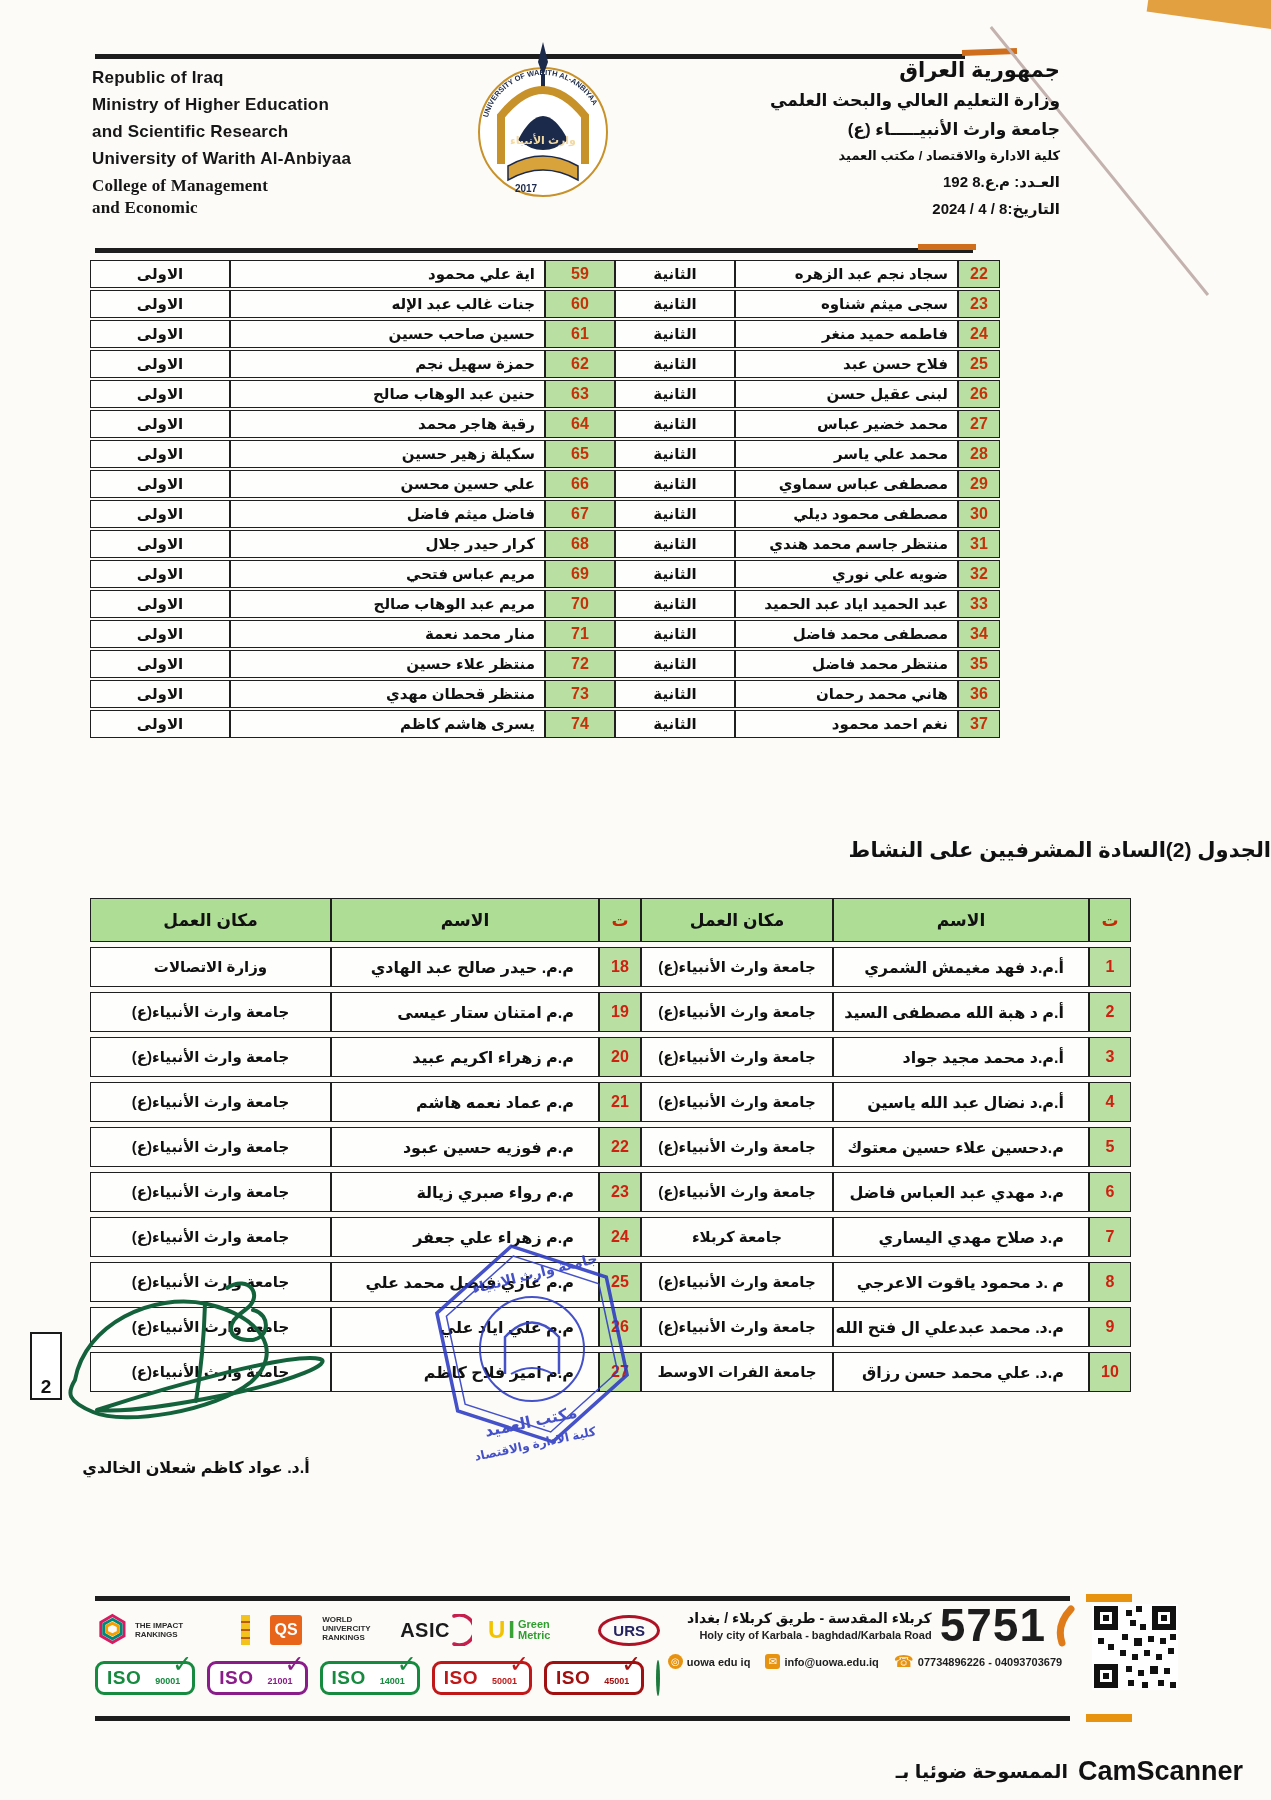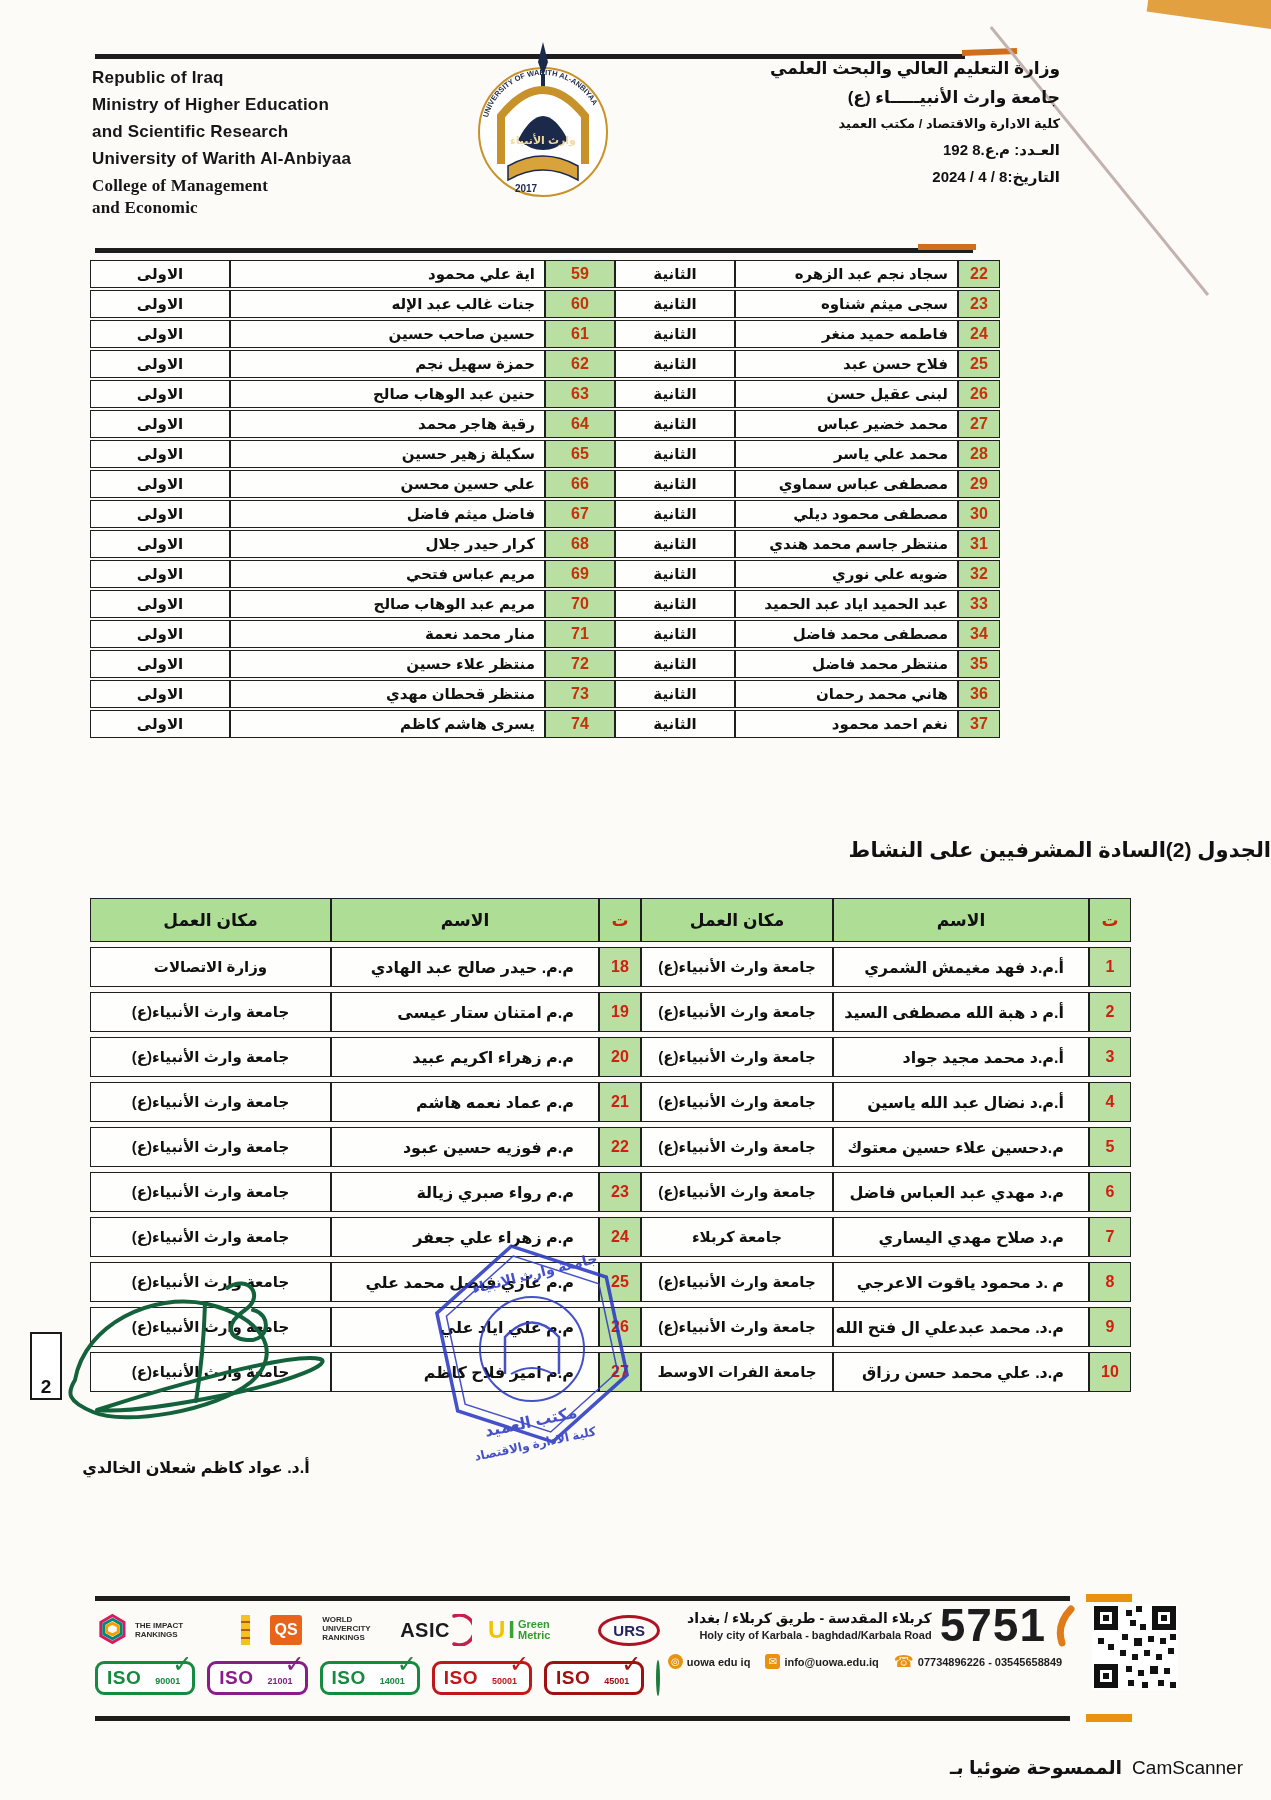--- a/index.html
+++ b/index.html
@@ -85,21 +85,21 @@
   .bignum{font-size:46px;font-weight:800;color:#1d1d1d;letter-spacing:1px;line-height:1;}
   .fr-bot{display:flex;justify-content:center;align-items:center;gap:15px;margin-top:6px;direction:ltr;}
   .contact{display:flex;align-items:center;gap:4px;font-size:11px;font-weight:800;color:#1d1d1d;}
   .ic{width:15px;height:15px;border-radius:50%;background:#e8930f;color:#fff;font-size:10px;
       display:flex;align-items:center;justify-content:center;}
   .ic.sq{border-radius:3px;background:#e8930f;}
   .ic.ph{background:transparent;color:#e8930f;font-size:16px;width:auto;}
   .qr{position:absolute;left:1092px;top:1604px;}
   .scan-note{position:absolute;right:28px;top:1756px;display:flex;align-items:center;gap:10px;font-weight:700;}
   .scan-ar{font-size:19px;direction:rtl;}
-  .scan-app{font-size:19px;font-weight:400;}
+  .scan-app{font-size:27px;font-weight:700;}
 </style>
 </head>
 <body>
 
 <div class="page">
 
   <div class="rule rule-top"></div>
   <div class="odash odash-top"></div>
   <div class="rule rule-mid"></div>
   <div class="odash odash-mid"></div>
@@ -126,20 +126,21 @@
       <rect x="73" y="34" width="4" height="18" fill="#1b2a4a"></rect>
       <path d="M33 124 V76 Q75 24 117 76 V124" fill="none" stroke="#c8922a" stroke-width="8"></path>
       <path d="M50 100 Q75 52 100 100 Q75 120 50 100 Z" fill="#1b2a4a"></path>
       <text x="75" y="104" text-anchor="middle" font-size="11" font-weight="bold" fill="#f3d9a2">وارث الأنبياء</text>
       <path d="M40 126 Q75 106 110 126 L110 140 Q75 120 40 140 Z" fill="#d9a33c" stroke="#1b2a4a" stroke-width="1.5"></path>
       <text x="58" y="152" text-anchor="middle" font-size="10" font-weight="bold" fill="#1b2a4a">2017</text>
     </svg>
   </div>
 
   <div class="hdr-ar">
+    <div class="l1">جمهورية العراق</div>
     <div class="l2">وزارة التعليم العالي والبحث العلمي</div>
     <div class="l3">جامعة وارث الأنبيـــــاء (ع)</div>
     <div class="l4">كلية الادارة والاقتصاد / مكتب العميد</div>
     <div class="l5">العـدد: م.ع.8 192</div>
     <div class="l6">التاريخ:8 / 4 / 2024</div>
   </div>
 
   <table class="t1" dir="rtl">
     <colgroup>
         <col style="width:42px">
@@ -527,21 +528,21 @@
       <span class="contact">
         <span class="ic">◎</span>
         <span>uowa edu iq</span>
       </span>
       <span class="contact">
         <span class="ic sq">✉</span>
         <span>info@uowa.edu.iq</span>
       </span>
       <span class="contact">
         <span class="ic ph">☎</span>
-        <span>07734896226 - 03545658849</span>
+        <span>07734896226 - 04093703679</span>
       </span>
     </div>
   </div>
 
   <div class="qr">
     <svg width="86" height="86" viewBox="0 0 86 86">
       <rect width="86" height="86" fill="#fff"></rect>
       <g fill="#111">
         <rect x="2" y="2" width="24" height="24"></rect>
           <rect x="60" y="2" width="24" height="24"></rect>

